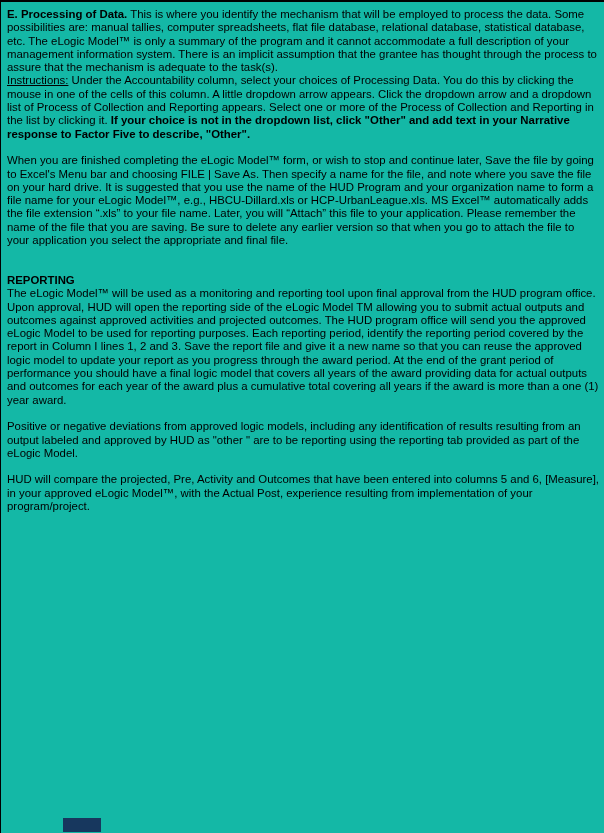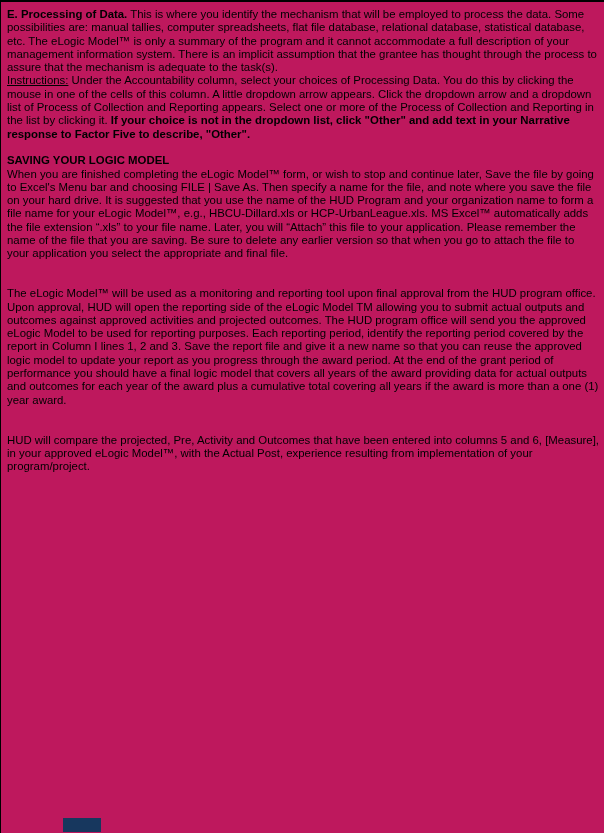--- a/index.html
+++ b/index.html
@@ -5,21 +5,21 @@
   html, body {
     margin: 0;
     padding: 0;
     background: #ffffff;
   }
   .page {
     position: relative;
     width: 604px;
     height: 833px;
     box-sizing: border-box;
-    background: #be185d;
+    background: #14b8a6;
     border-top: 2px solid #000000;
     border-left: 1px solid #000000;
     font-family: "Liberation Sans", "DejaVu Sans", sans-serif;
     font-size: 11.4px;
     line-height: 13.3px;
     color: #000000;
     padding: 6px 5px 0 6px;
     overflow: hidden;
   }
   .para {
@@ -52,32 +52,33 @@
   <p class="para">
     <span class="b">E.  Processing of Data.</span><span> This is where you identify the mechanism that will be employed to process the data.  Some possibilities are: manual tallies, computer spreadsheets, flat file database, relational database, statistical database, etc.   The eLogic Model™ is only a summary of the program and it cannot accommodate a full description of your management information system. There is an implicit assumption that the grantee has thought through the process to assure that the mechanism is adequate to the task(s).</span>
   </p>
 
   <p class="para">
     <span class="u">Instructions:</span><span> Under the Accountability column, select your choices of Processing Data.  You do this by clicking the mouse in one of the cells of this column.  A little dropdown arrow appears.  Click the dropdown arrow and a dropdown list of Process of Collection and Reporting appears.  Select one or more of the Process of Collection and Reporting in the list by clicking it. </span><span class="b">If your choice is not in the dropdown list, click "Other" and add text in your Narrative response to Factor Five to describe, "Other".</span>
   </p>
 
   <div class="gap"></div>
 
-  <p class="heading">SAVING YOUR LOGIC MODEL</p>
   <p class="para">When you are finished completing the eLogic Model™ form, or wish to stop and continue later, Save the file by going to Excel's Menu bar and choosing FILE | Save As.  Then specify a name for the file, and note where you save the file on your hard drive.  It is suggested that you use the name of the HUD Program and your organization name to form a file name for your eLogic Model™,  e.g., HBCU-Dillard.xls or HCP-UrbanLeague.xls. MS Excel™ automatically adds the file extension “.xls” to your file name.  Later, you will “Attach” this file to your application. Please remember the name of the file that you are saving.  Be sure to delete any earlier version so that when you go to attach the file to your application you select the appropriate and final file.</p>
 
   <div class="gap"></div>
 
 
   <div class="gap"></div>
 
+  <p class="heading">REPORTING</p>
   <p class="para">The eLogic Model™ will be used as a monitoring and reporting tool upon final approval from the HUD program office. Upon approval, HUD will open the reporting side of the eLogic Model TM allowing you to submit actual outputs and outcomes against approved activities and projected outcomes. The HUD program office will send you the approved eLogic Model to be used for reporting purposes. Each reporting period, identify the reporting period covered by the report in Column I lines 1, 2 and 3. Save the report file and give it a new name so that you can reuse the approved logic model to update your report as you progress through the award period. At the end of the grant period of performance you should have a final logic model that covers all years of the award providing data for actual outputs and outcomes for each year of the award plus a cumulative total covering all years if the award is more than a one (1) year award.</p>
 
   <div class="gap"></div>
 
+  <p class="para">Positive or negative deviations from approved logic models, including any identification of results resulting from an output labeled and approved by HUD as "other " are to be reporting using the reporting tab provided as part of the eLogic Model.</p>
 
   <div class="gap"></div>
 
   <p class="para">HUD will compare the projected, Pre, Activity and Outcomes that have been entered into columns 5 and 6, [Measure], in your approved eLogic Model™, with the Actual Post, experience resulting from implementation of your program/project.</p>
 
   <div class="blue-bar" style="background: rgb(23, 55, 94);"></div>
 
 </div>
 
 </body></html>

